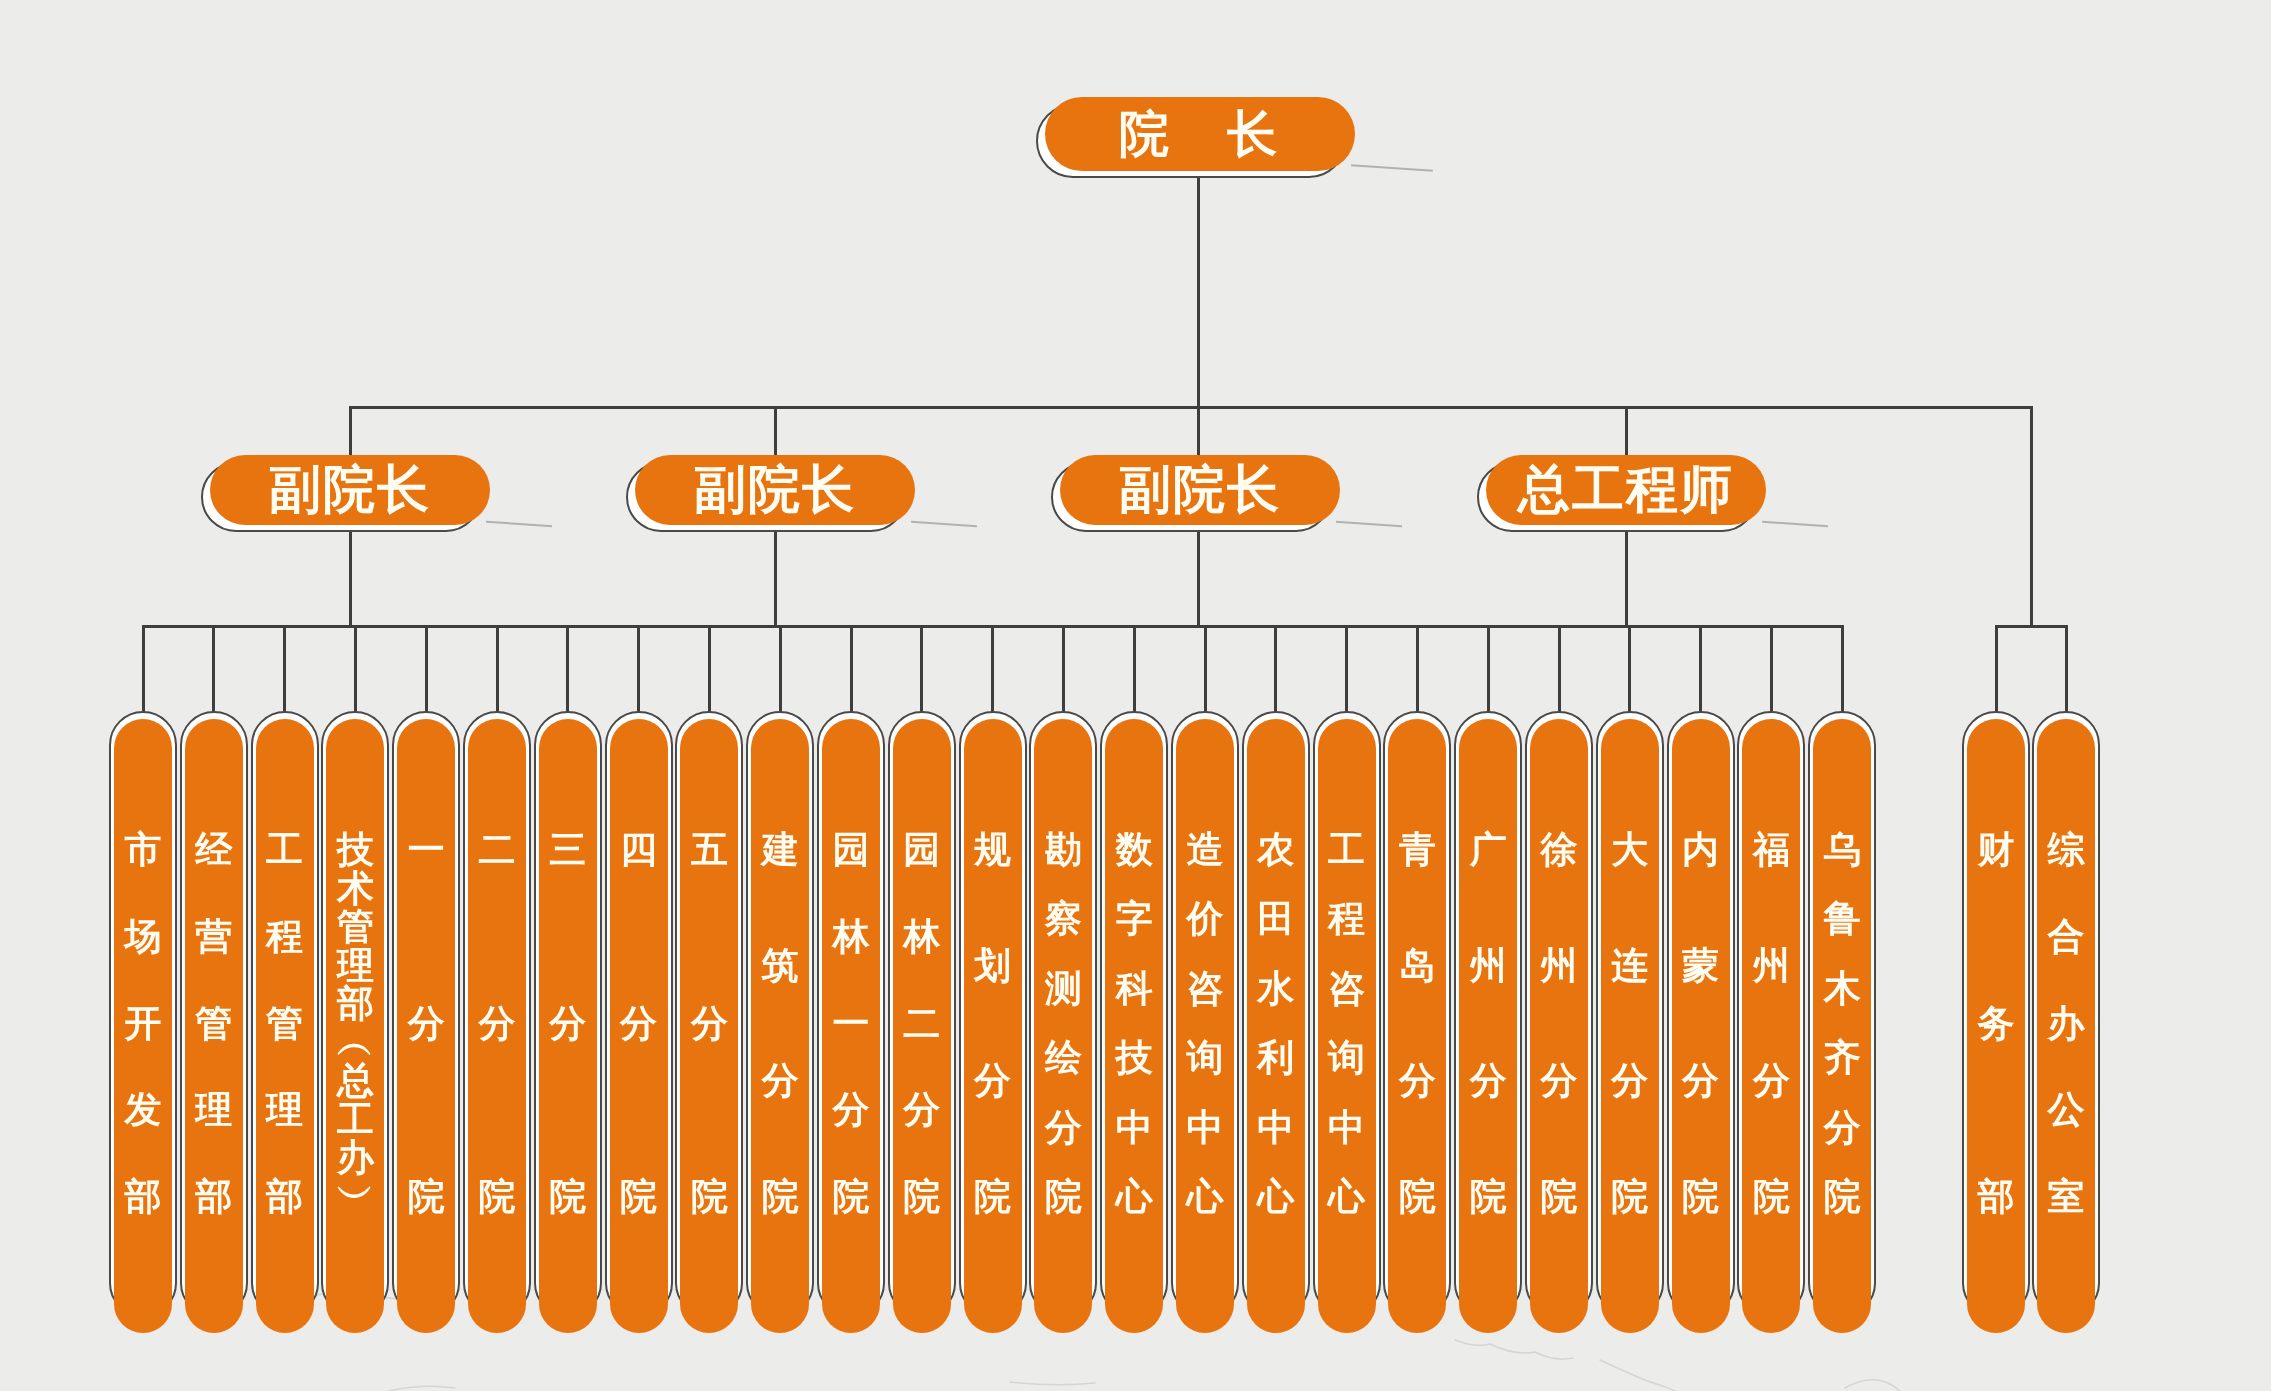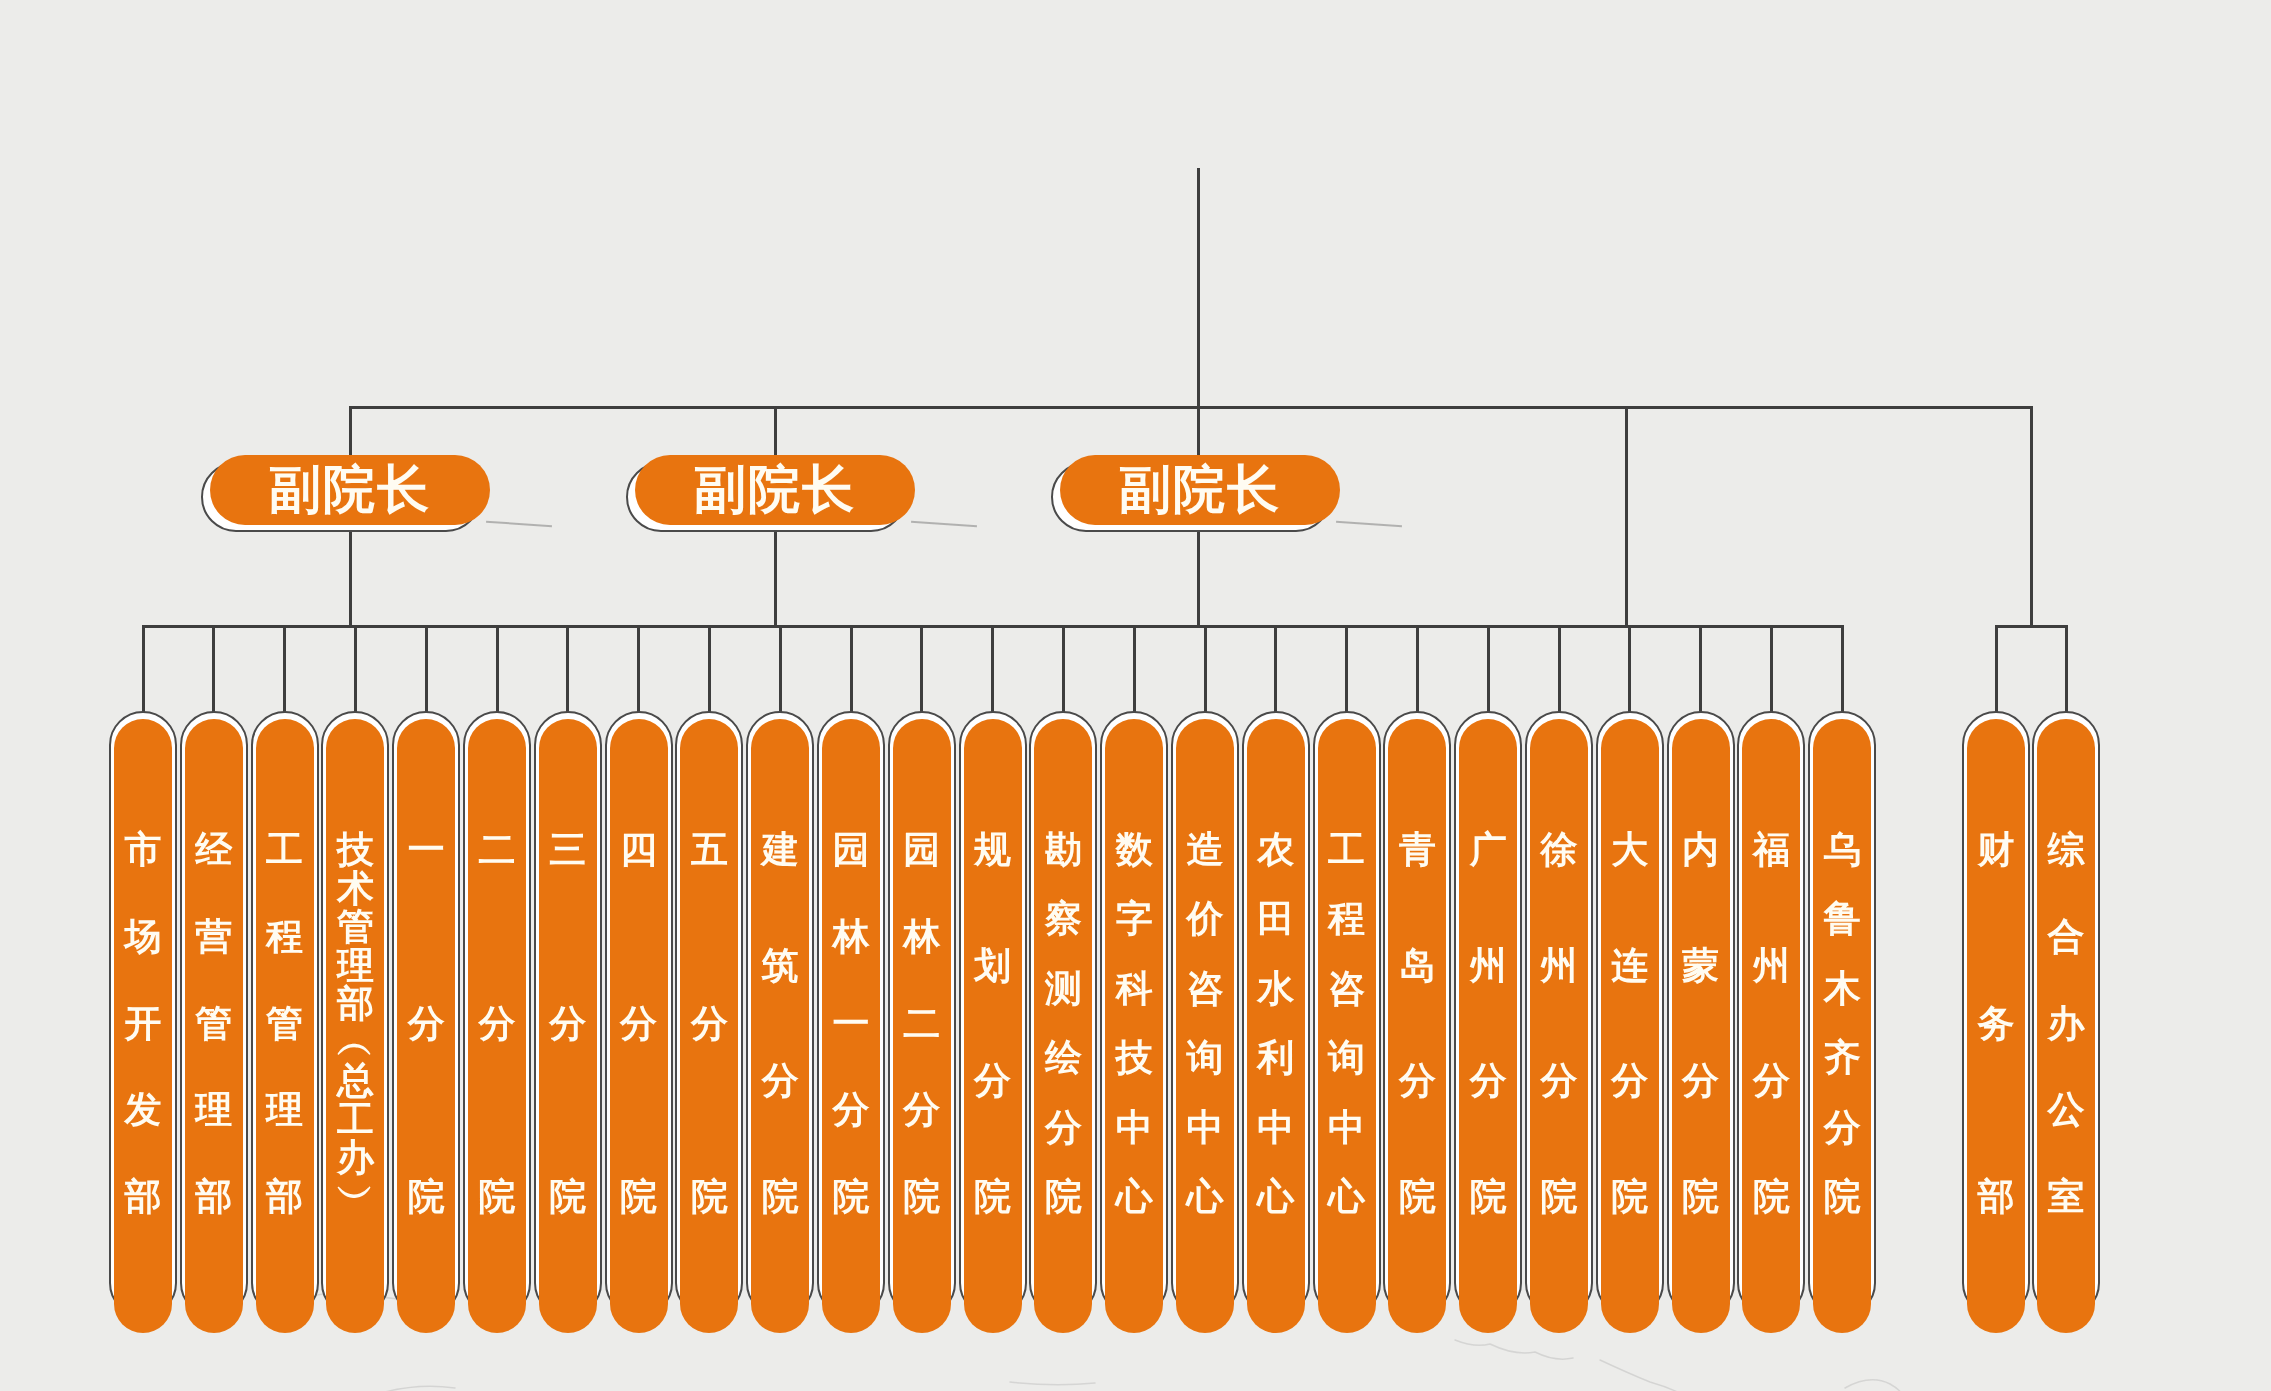--- a/index.html
+++ b/index.html
@@ -83,39 +83,53 @@
       <div class="cline" style="left: 1486.7px; top: 625px; width: 3px; height: 100px;"></div>
       <div class="cline" style="left: 1557.5px; top: 625px; width: 3px; height: 100px;"></div>
       <div class="cline" style="left: 1628.3px; top: 625px; width: 3px; height: 100px;"></div>
       <div class="cline" style="left: 1699.1px; top: 625px; width: 3px; height: 100px;"></div>
       <div class="cline" style="left: 1769.9px; top: 625px; width: 3px; height: 100px;"></div>
       <div class="cline" style="left: 1840.7px; top: 625px; width: 3px; height: 100px;"></div>
       <div class="cline" style="left: 1994.5px; top: 625px; width: 3px; height: 100px;"></div>
       <div class="cline" style="left: 2064.5px; top: 625px; width: 3px; height: 100px;"></div>
     </div>
 
+  <div class="hpill root" id="root-pill" style="left: 1045px; top: 97px; width: 310px; height: 74px;">
+    <div class="outline"></div>
+    <div class="face">
+      <span>院　长</span>
+    </div>
+    <div class="tail" style="right:-78px;bottom:2px;width:82px;transform:rotate(4deg);"></div>
+  </div>
 
   <div class="hpill lv2" id="lv2-0" style="left: 210px; top: 455px; width: 280px; height: 70px;">
     <div class="outline"></div>
     <div class="face">
       <span>副院长</span>
     </div>
     <div class="tail" style="right:-62px;bottom:0;width:66px;transform:rotate(4deg);"></div>
   </div>
   <div class="hpill lv2" id="lv2-1" style="left: 635px; top: 455px; width: 280px; height: 70px;">
     <div class="outline"></div>
     <div class="face">
       <span>副院长</span>
     </div>
     <div class="tail" style="right:-62px;bottom:0;width:66px;transform:rotate(4deg);"></div>
   </div>
   <div class="hpill lv2" id="lv2-2" style="left: 1060px; top: 455px; width: 280px; height: 70px;">
     <div class="outline"></div>
     <div class="face">
       <span>副院长</span>
+    </div>
+    <div class="tail" style="right:-62px;bottom:0;width:66px;transform:rotate(4deg);"></div>
+  </div>
+  <div class="hpill lv2" id="lv2-3" style="left: 1486px; top: 455px; width: 280px; height: 70px;">
+    <div class="outline"></div>
+    <div class="face">
+      <span>总工程师</span>
     </div>
     <div class="tail" style="right:-62px;bottom:0;width:66px;transform:rotate(4deg);"></div>
   </div>
 
   <div id="vpills-layer">
       <div class="vpill" style="left: 114px;">
         <div class="outline"></div>
         <div class="face">
           <div class="chars">
             <span>市</span>

